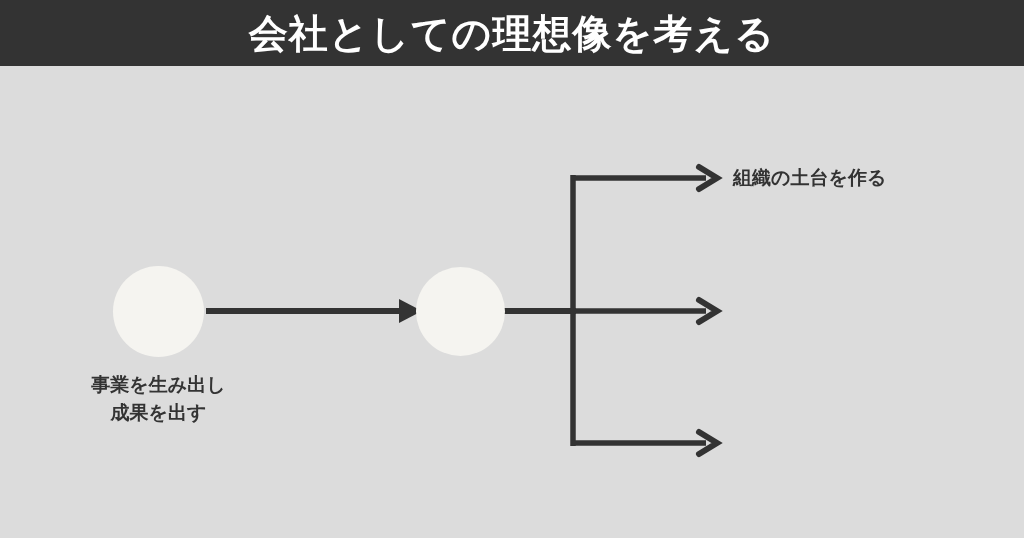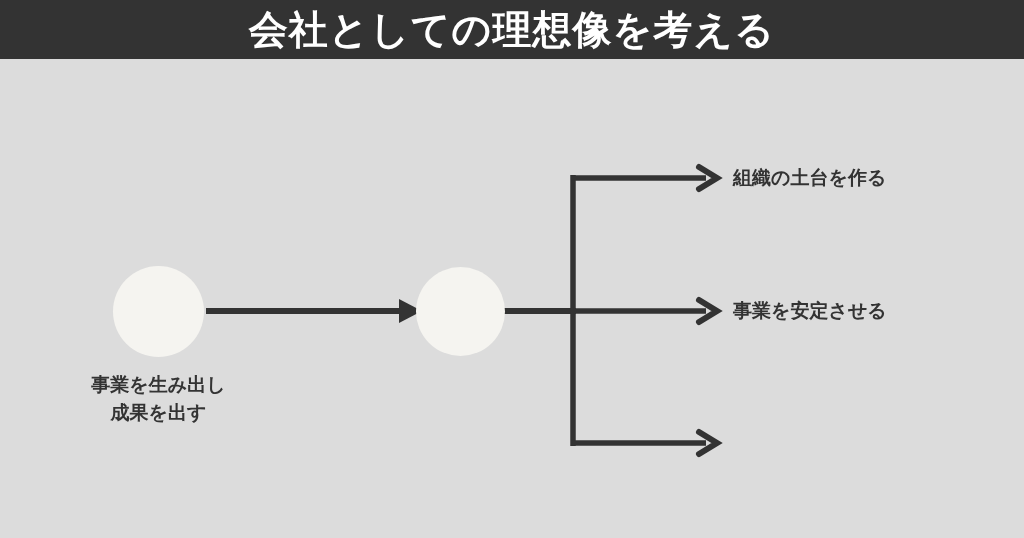--- a/index.html
+++ b/index.html
@@ -20,21 +20,21 @@
     background: #dcdcdc;
     overflow: hidden;
   }
 
   
   #header {
     position: absolute;
     left: 0;
     top: 0;
     width: 1024px;
-    height: 59px;
+    height: 66px;
     background: #333333;
     display: flex;
     align-items: center;
     justify-content: center;
   }
   #header-title {
     color: #ffffff;
     font-size: 39px;
     font-weight: bold;
     letter-spacing: 1px;
@@ -152,17 +152,16 @@
 
     <div id="node-stage-circle" class="node-circle"></div>
 
     <div id="branch-label-0" class="diagram-label branch-label">組織の土台を作る</div>
 
     <div id="node-origin-label" class="diagram-label">
       <span class="label-line">事業を生み出し</span>
       <span class="label-line">成果を出す</span>
     </div>
 
-    <div id="branch-label-1" class="diagram-label branch-label">事業を安定させる</div>
 
 
   </div>
 </div>
 
 </body></html>

